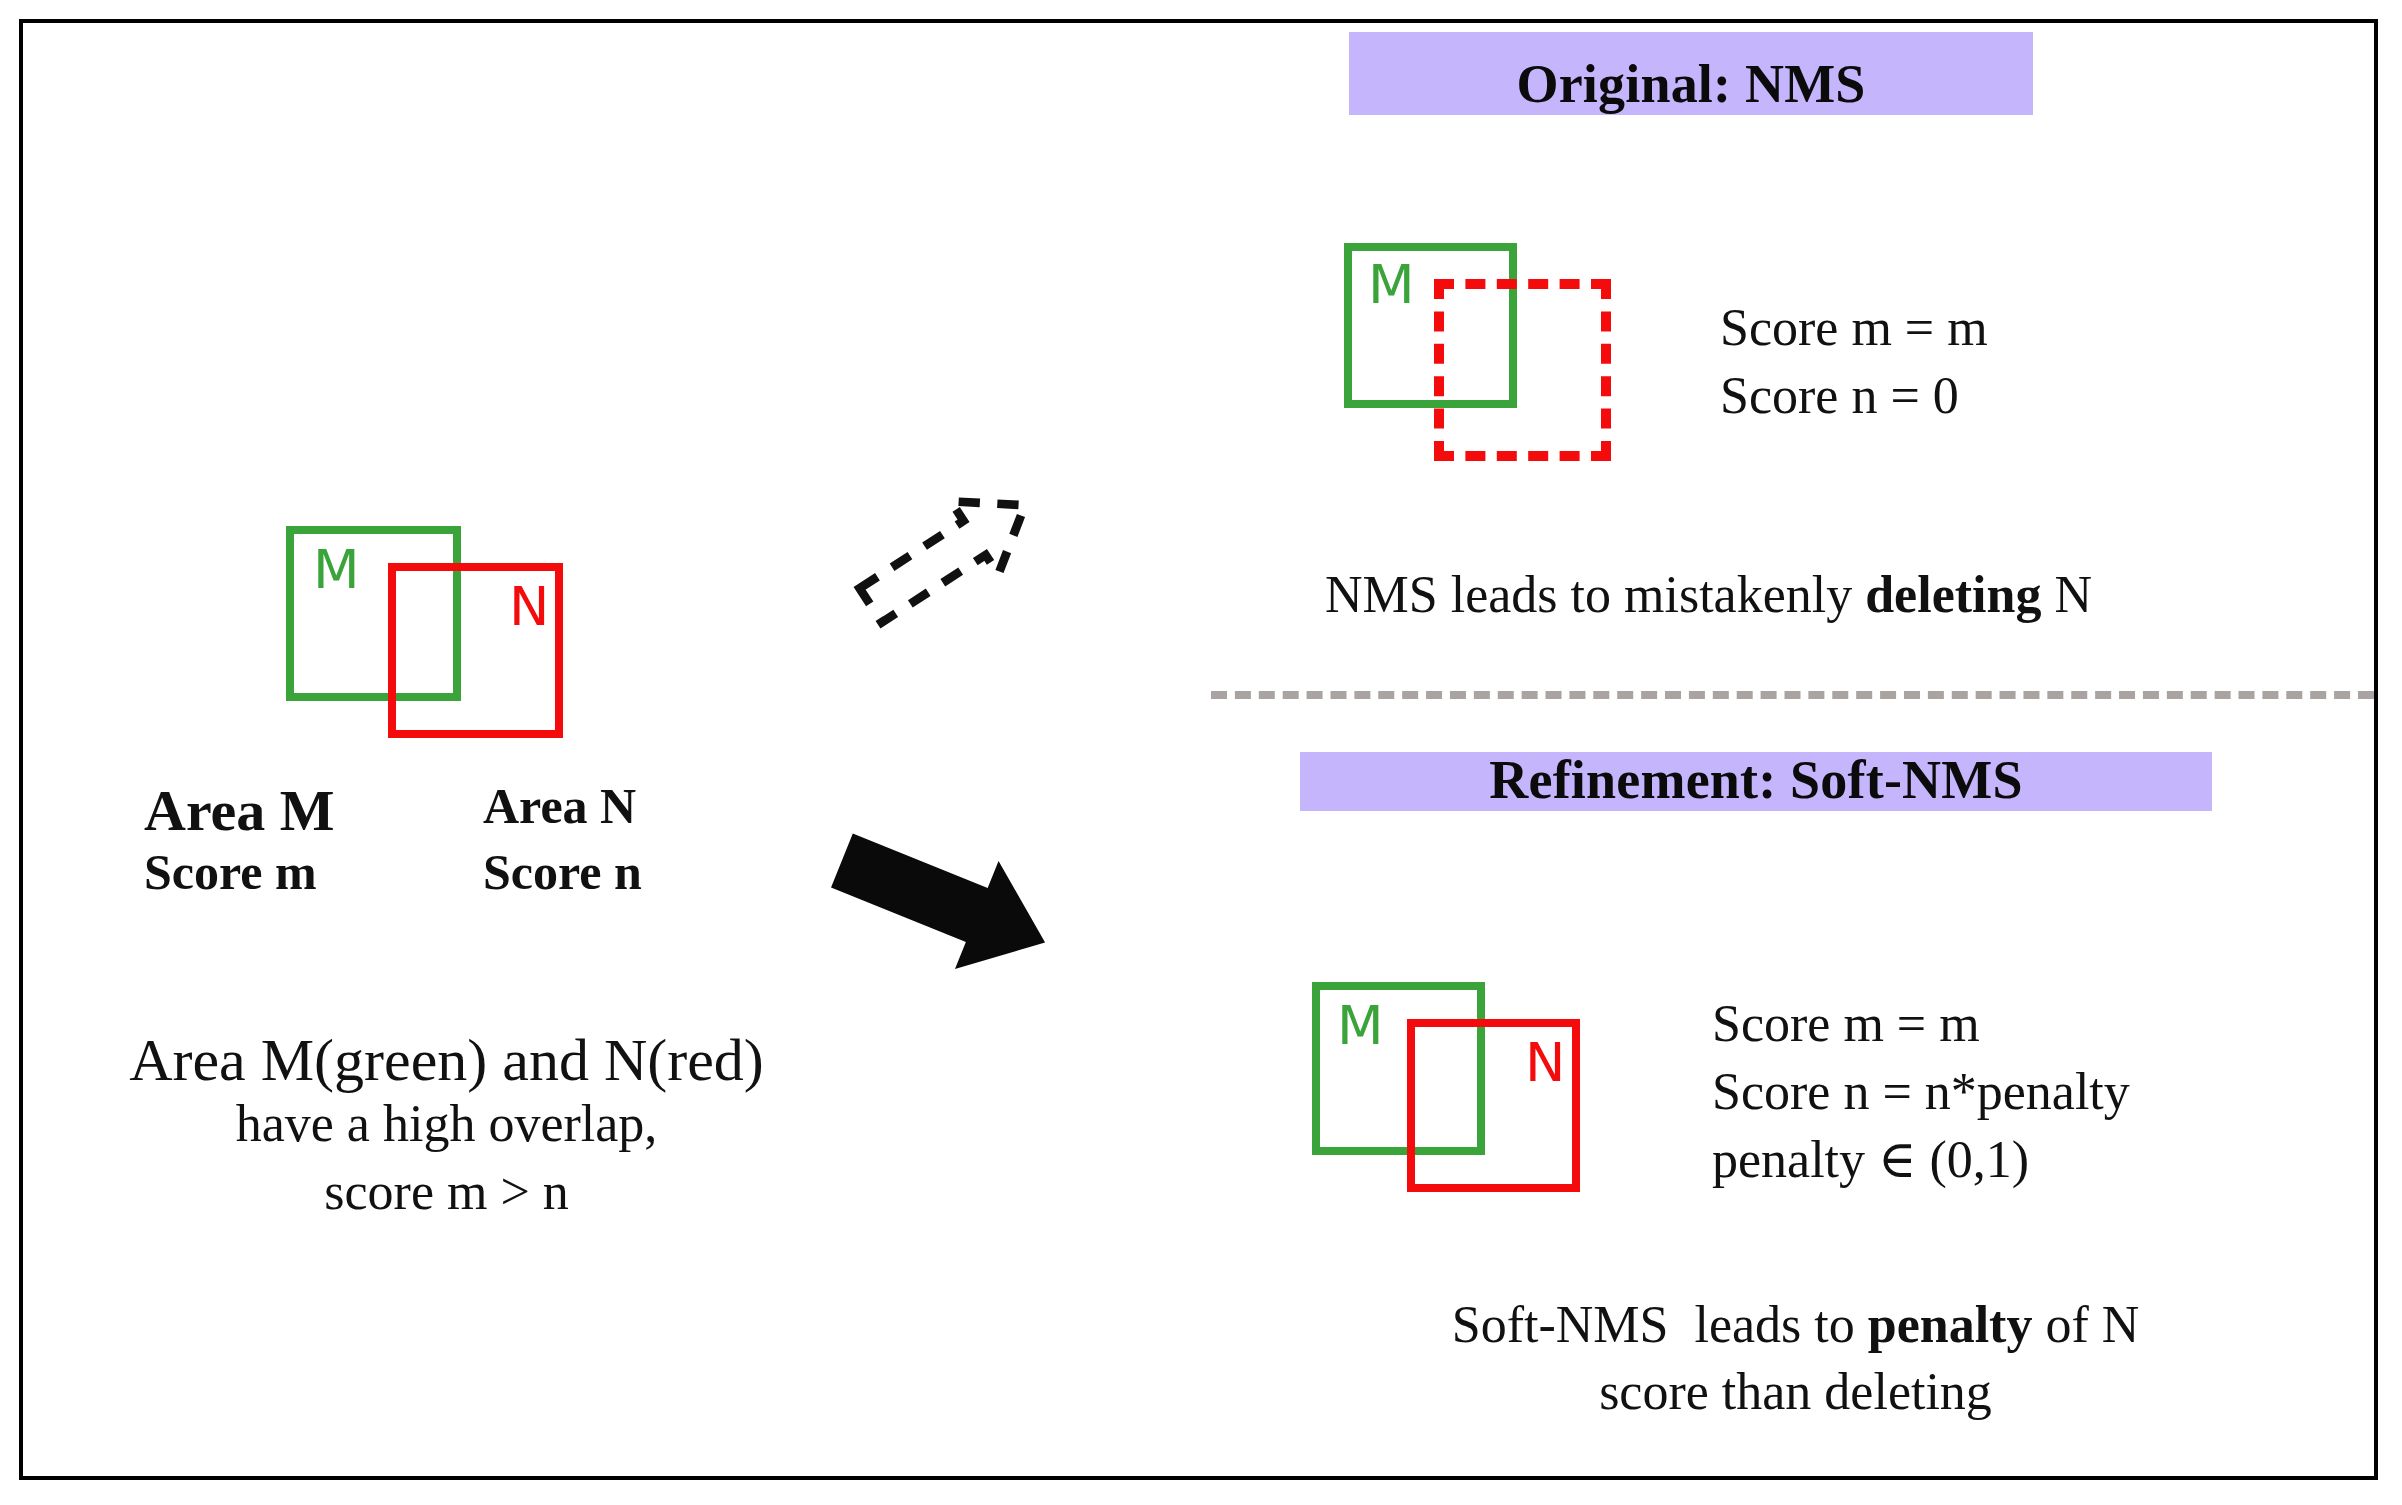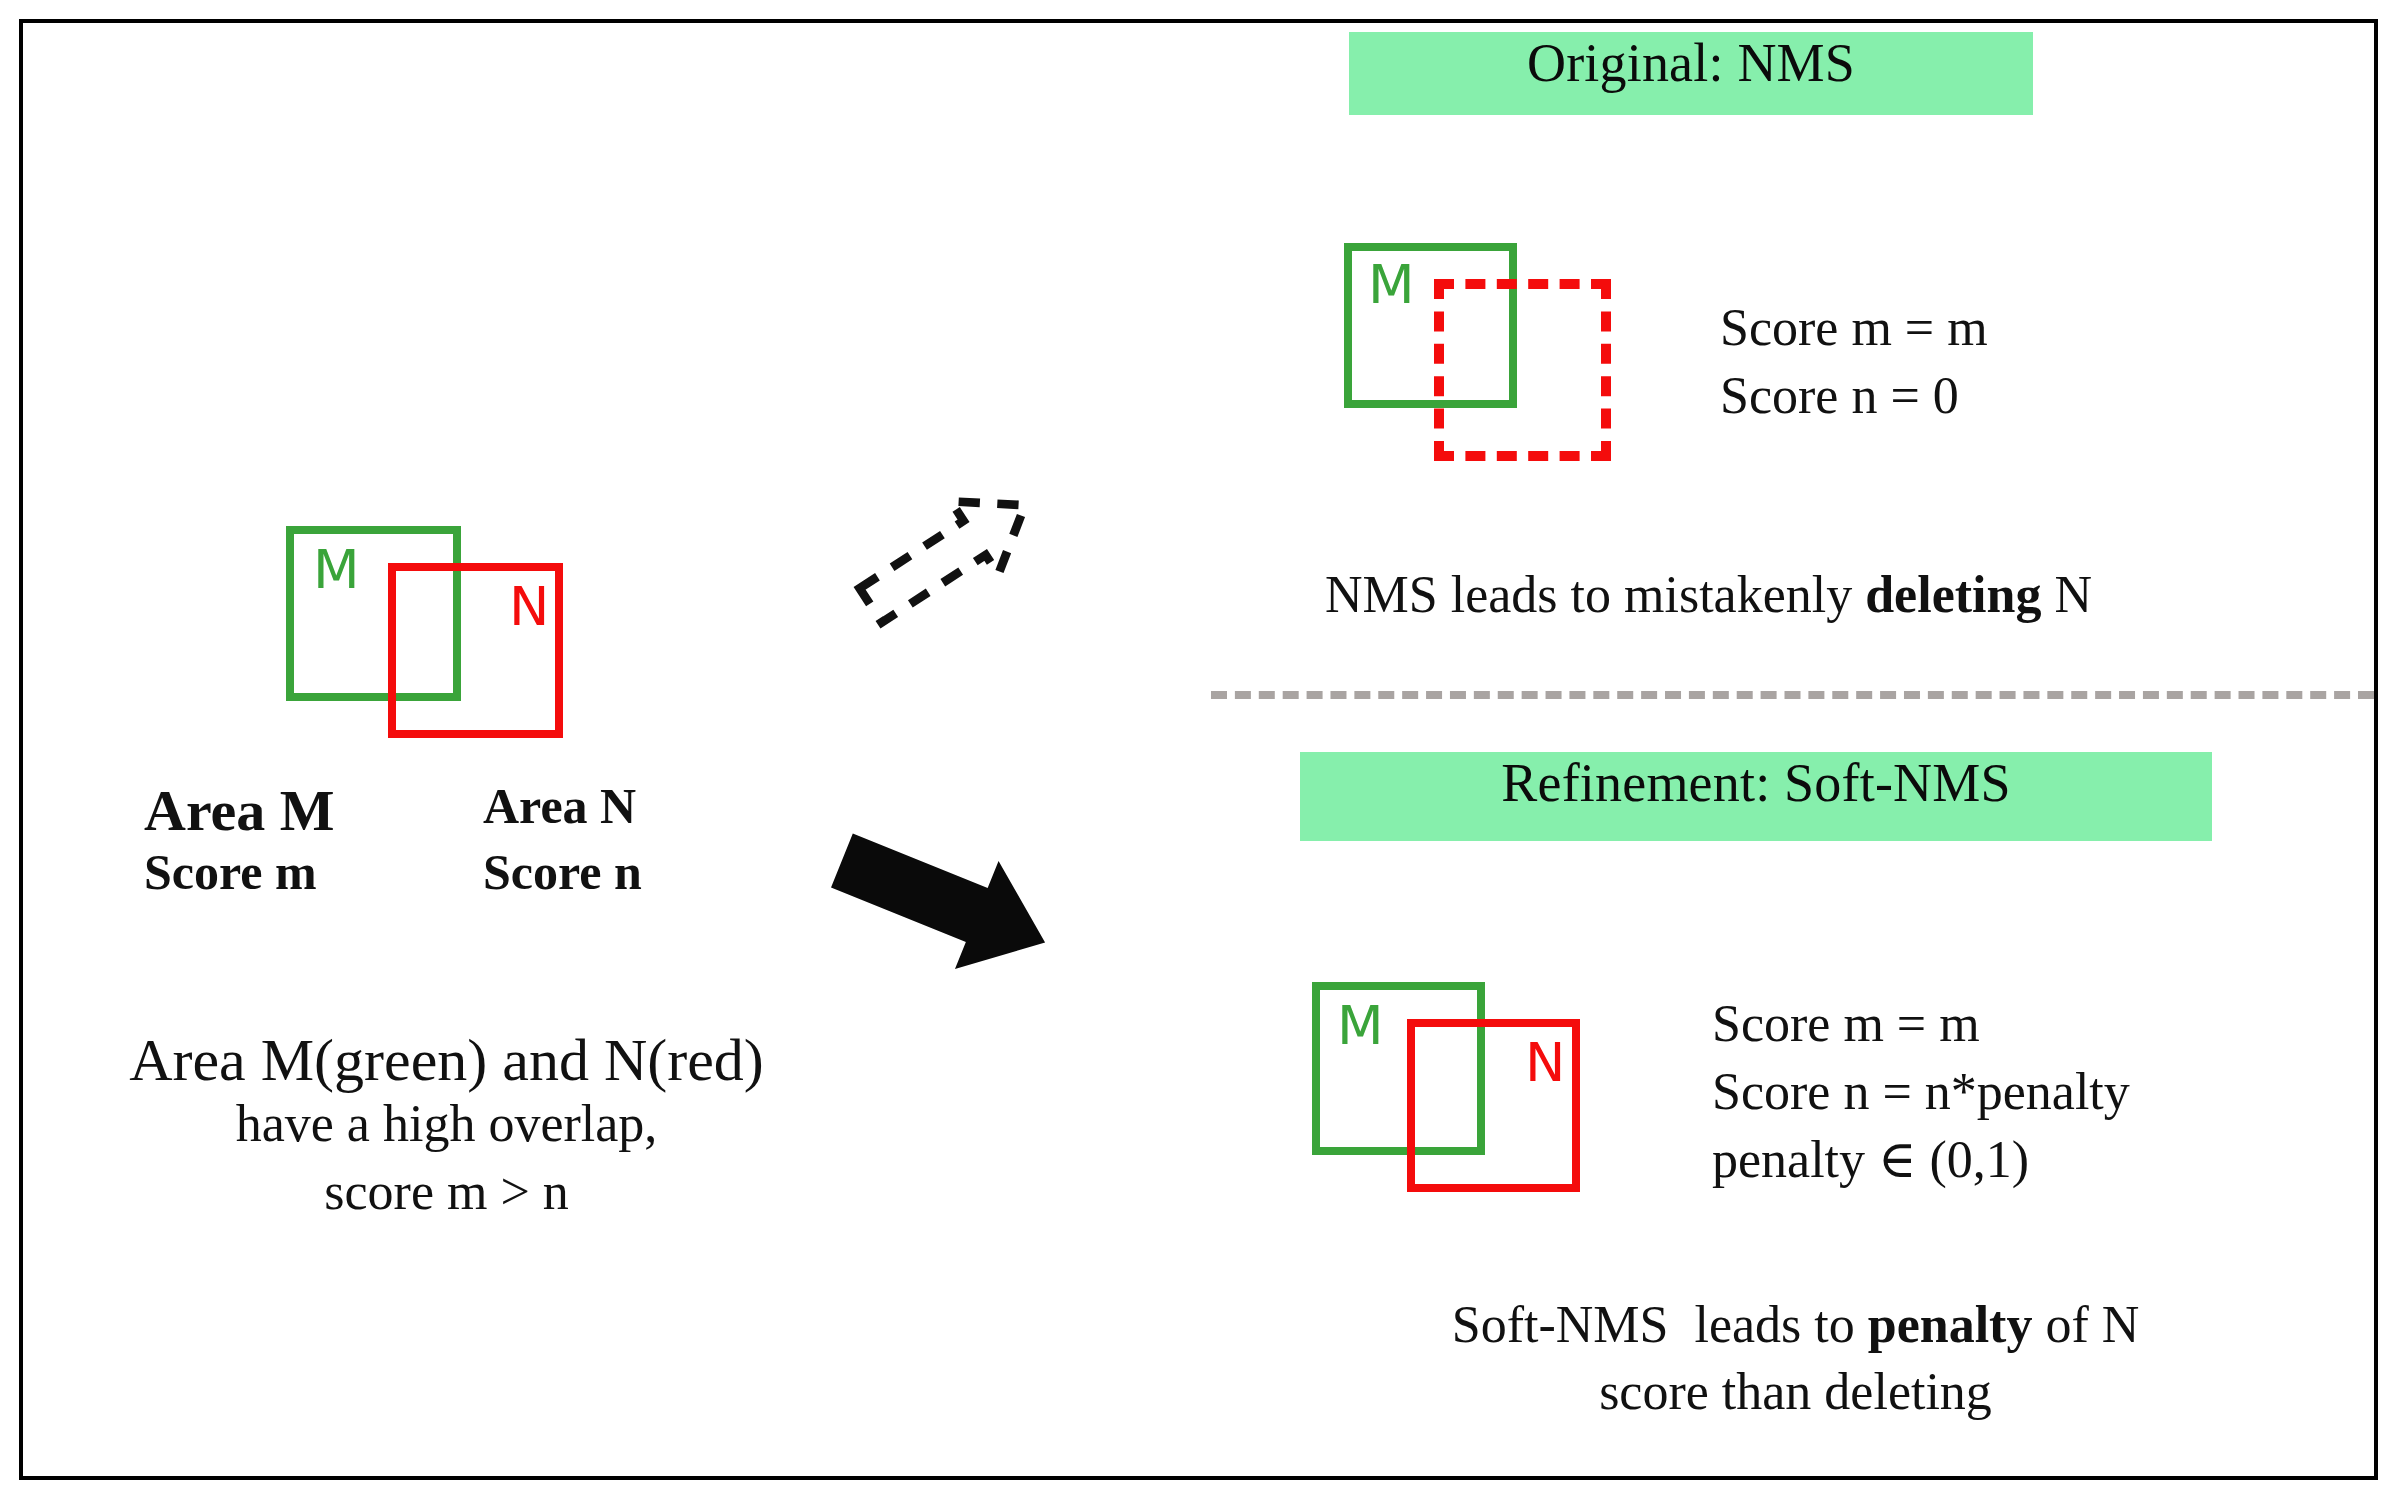--- a/index.html
+++ b/index.html
@@ -32,25 +32,25 @@
     color: #111111;
     line-height: 1.22;
     white-space: pre;
   }
   .serif-bold { font-weight: bold; }
   .ctr { text-align: center; }
 
   
   .band {
     position: absolute;
-    background: #86efac;
+    background: #c4b5fd;
     display: flex;
-    align-items: flex-start;
+    align-items: flex-end;
     justify-content: center;
-    font-weight: normal;
+    font-weight: bold;
     color: #0b0b0b;
     letter-spacing: 0.2px;
   }
 
   
   .bbox {
     position: absolute;
     box-sizing: border-box;
     background: transparent;
   }
@@ -122,21 +122,21 @@
 
   <div class="bbox bbox-red-dashed" style="left:1434px; top:279px; width:177px; height:182px;"></div>
 
   <div class="txt" style="left:1720px; top:296px; font-size:52px;">Score m = m</div>
   <div class="txt" style="left:1720px; top:364px; font-size:52px;">Score n = 0</div>
 
   <div class="txt" style="left:1325px; top:563px; font-size:52px;"><span>NMS leads to mistakenly </span><b>deleting</b><span> N</span></div>
 
   <div id="divider" style="left:1211px; top:691px; width:1163px;"></div>
 
-  <div class="band" style="left:1300px; top:752px; width:912px; height:89px; font-size:54px;">
+  <div class="band" style="left:1300px; top:752px; width:912px; height:59px; font-size:54px;">
     <span>Refinement: Soft-NMS</span>
   </div>
 
   <div class="bbox bbox-green" style="left:1312px; top:982px; width:173px; height:173px;"></div>
   <div class="boxlabel label-green" style="left:1337px; top:999px; font-size:54px;">M</div>
 
   <div class="bbox bbox-red" style="left:1407px; top:1019px; width:173px; height:173px;"></div>
   <div class="boxlabel label-red" style="left:1525px; top:1036px; font-size:54px;">N</div>
 
   <div class="txt" style="left:1712px; top:992px; font-size:52px;">Score m = m</div>

